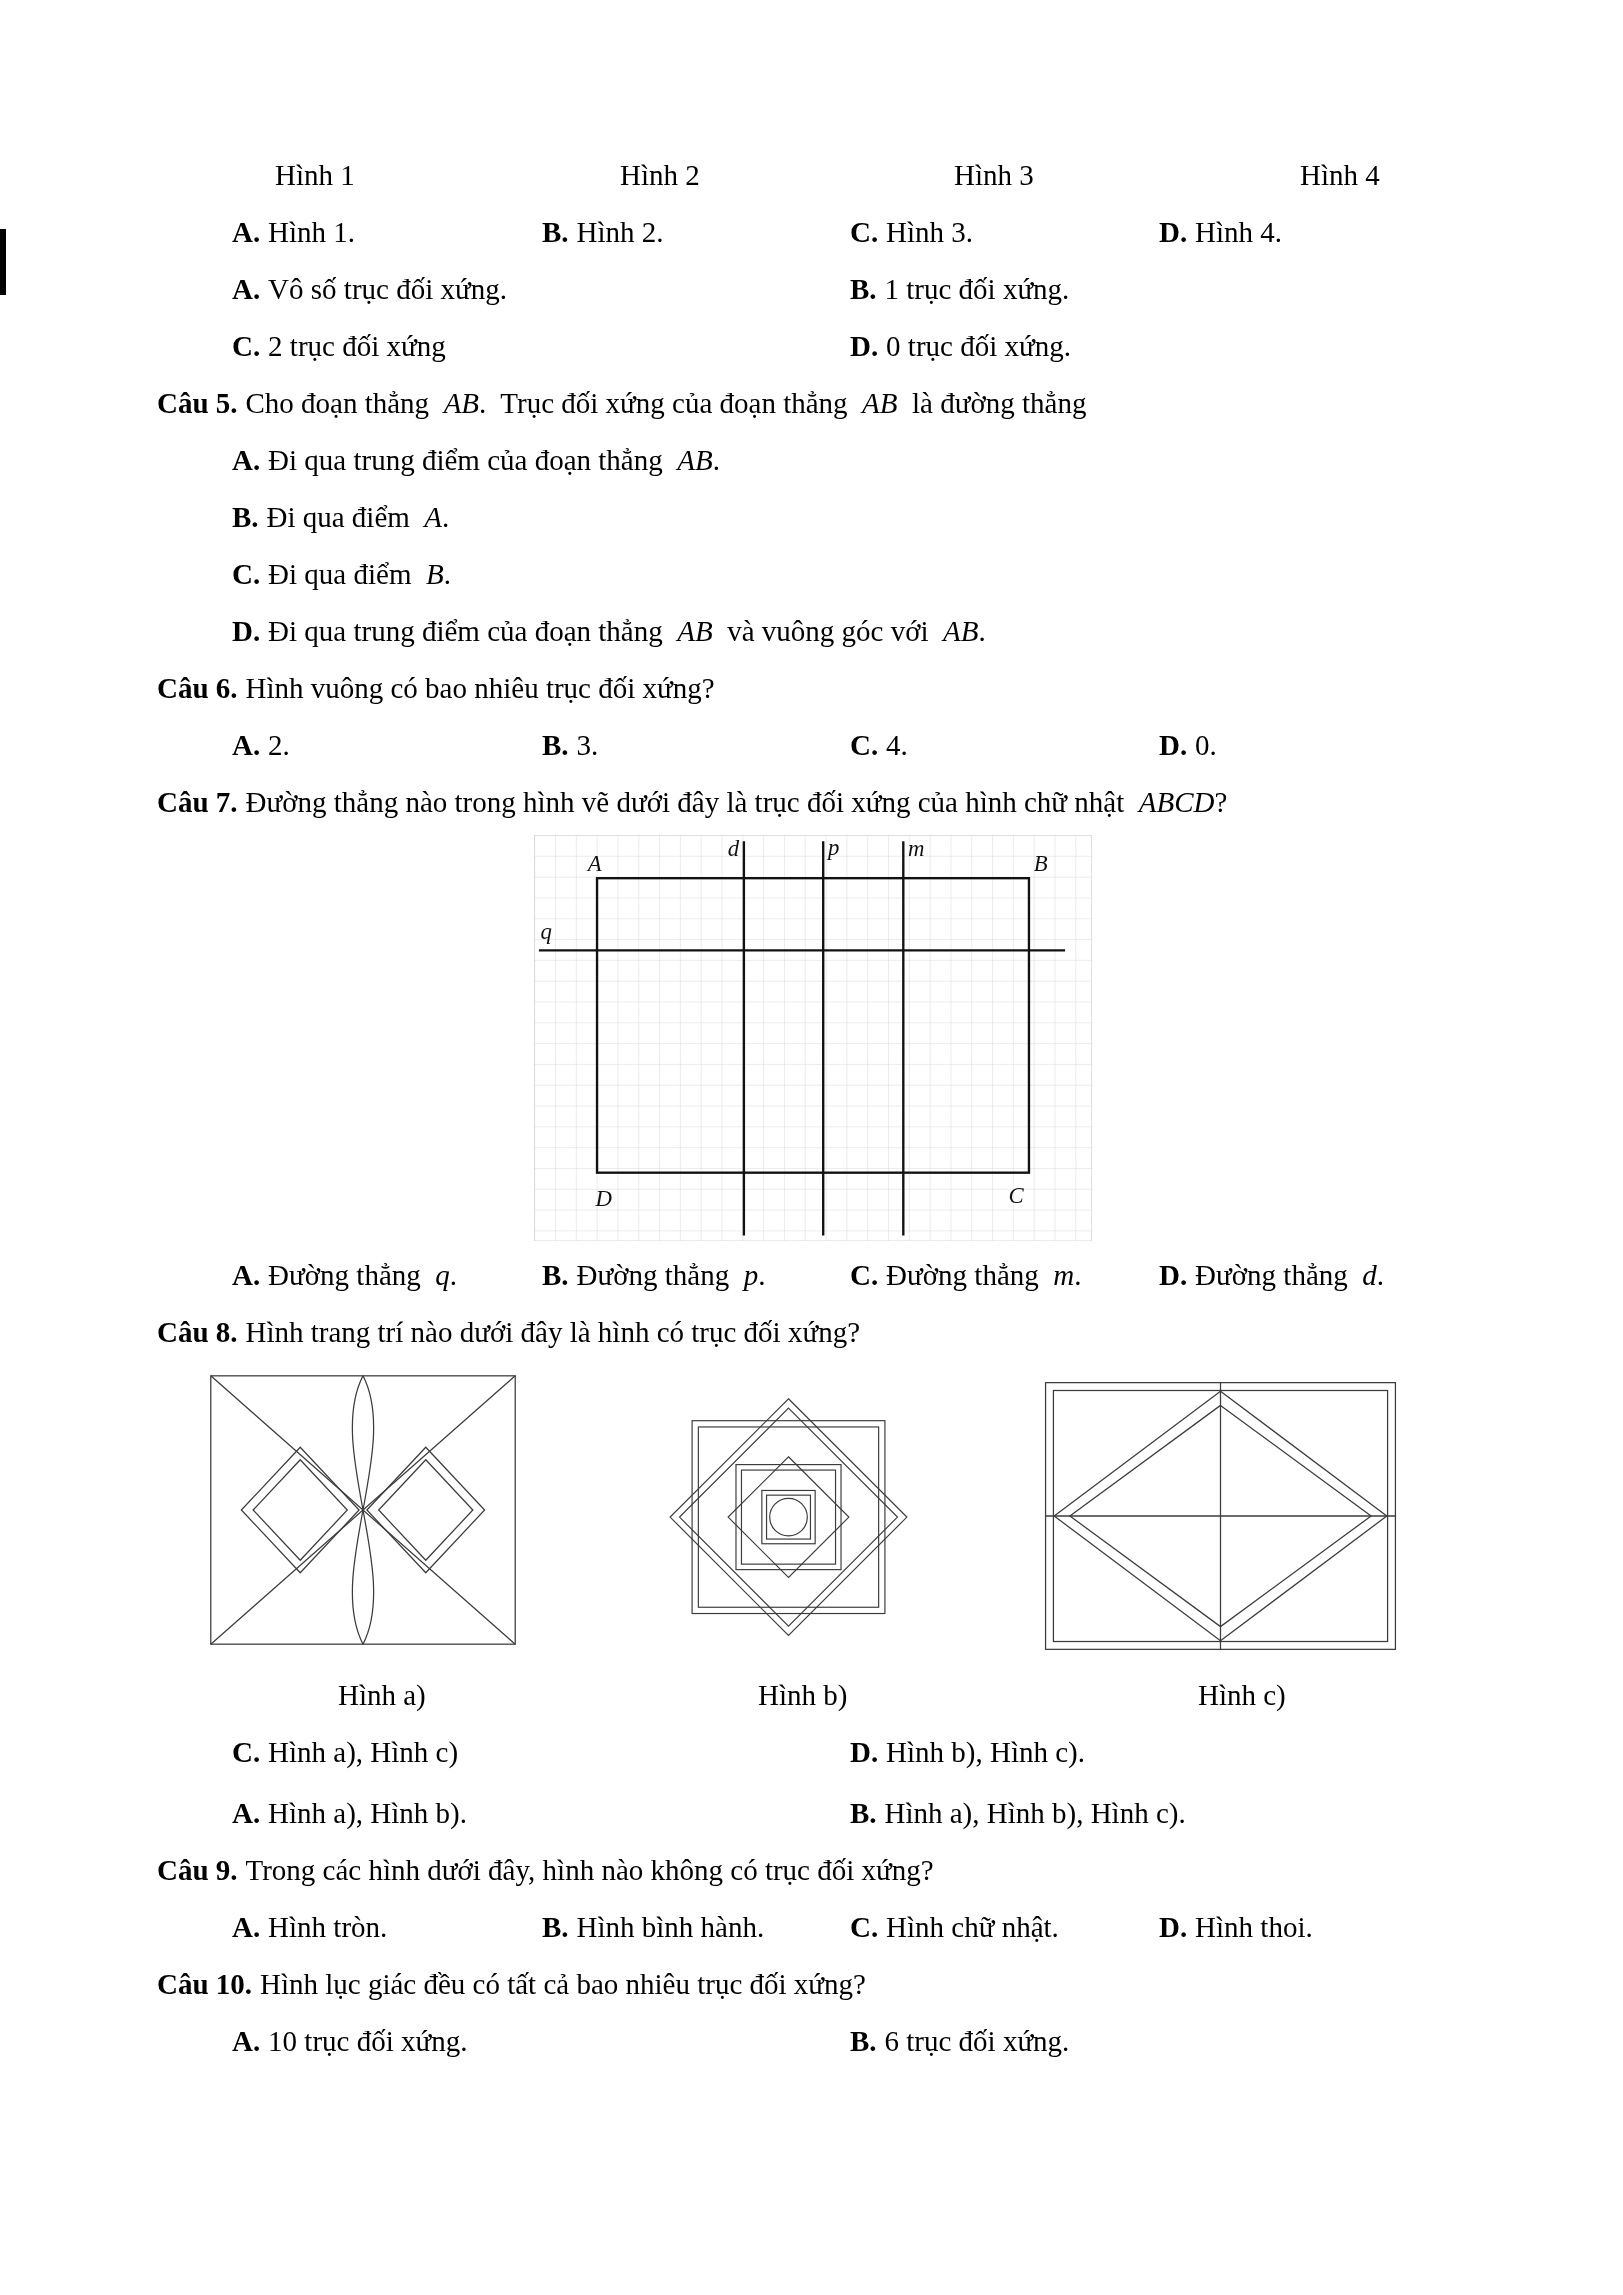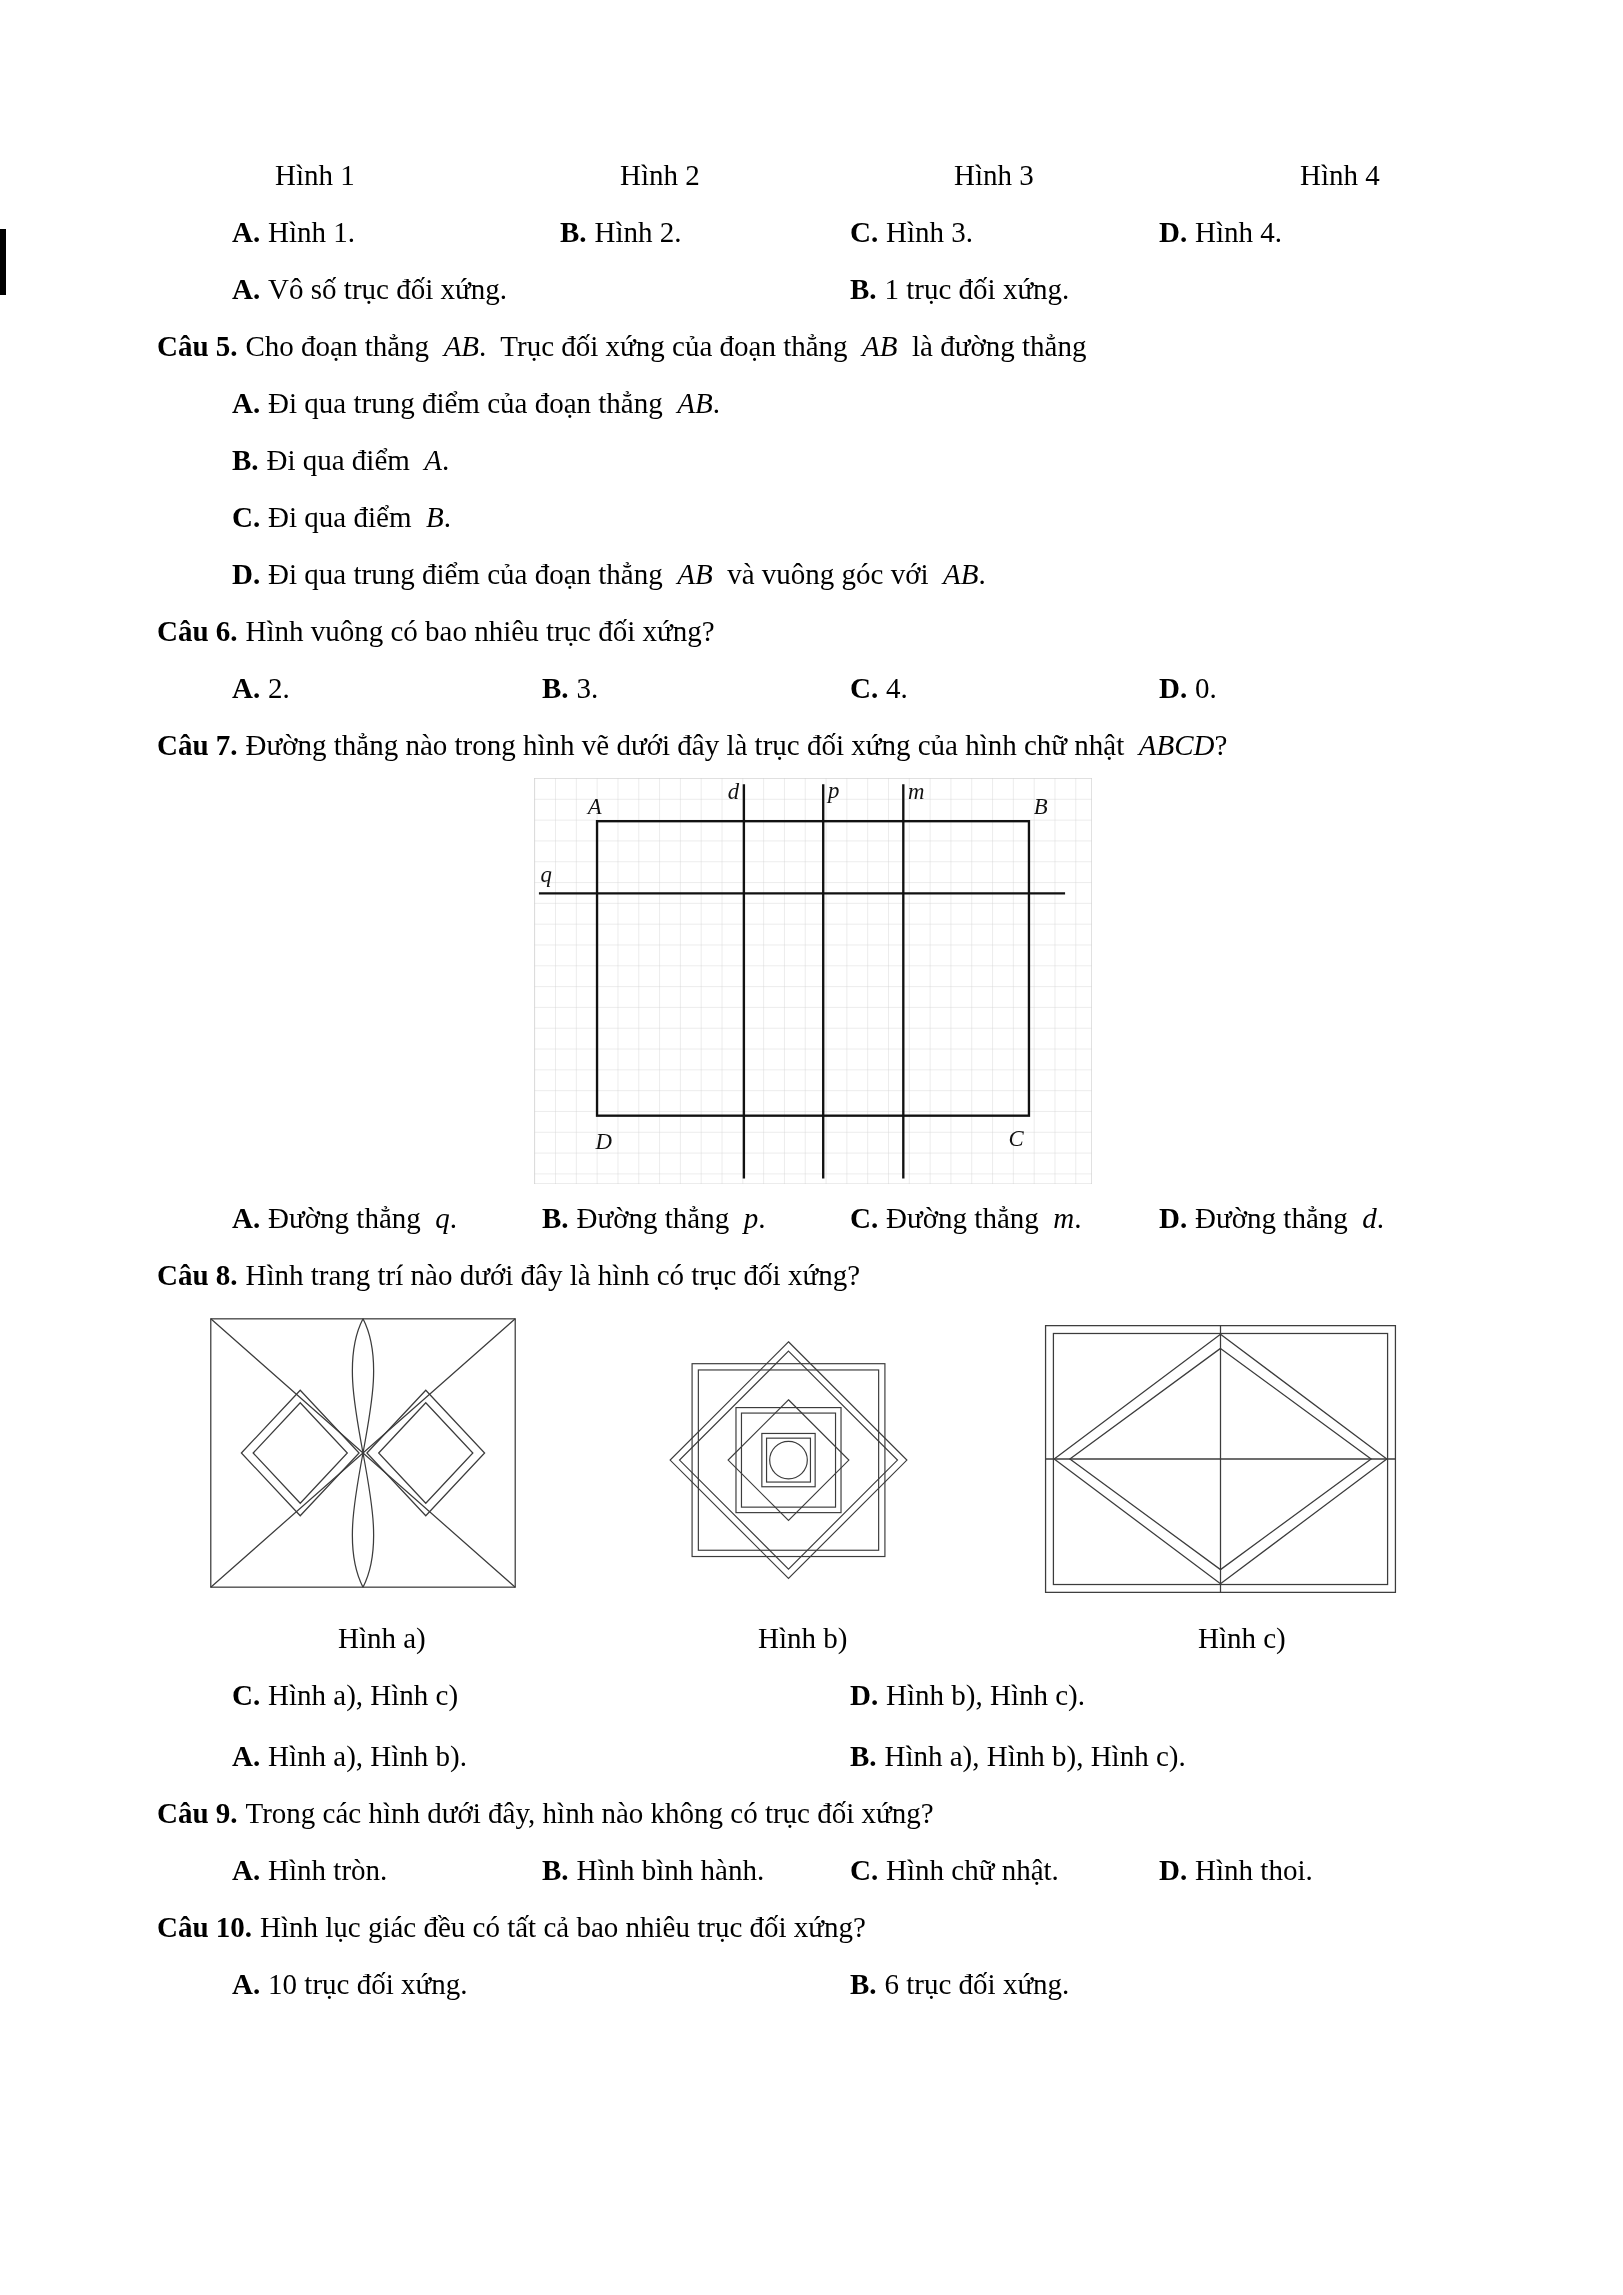--- a/index.html
+++ b/index.html
@@ -58,28 +58,32 @@
 
   <div class="row">
     <span class="cell" style="left:275px">Hình 1</span>
     <span class="cell" style="left:620px">Hình 2</span>
     <span class="cell" style="left:954px">Hình 3</span>
     <span class="cell" style="left:1300px">Hình 4</span>
   </div>
 
   <div class="row">
     <span class="cell" style="left:232px"><b class="optl">A.</b><span>Hình 1.</span></span>
-    <span class="cell" style="left:560px"><b class="optl">B.</b><span>Hình 2.</span></span>
+    <span class="cell" style="left:542px"><b class="optl">B.</b><span>Hình 2.</span></span>
     <span class="cell" style="left:850px"><b class="optl">C.</b><span>Hình 3.</span></span>
     <span class="cell" style="left:1159px"><b class="optl">D.</b><span>Hình 4.</span></span>
   </div>
 
   <div class="row">
     <span class="cell" style="left:232px"><b class="optl">A.</b><span>Vô số trục đối xứng.</span></span>
     <span class="cell" style="left:850px"><b class="optl">B.</b><span>1 trục đối xứng.</span></span>
+  </div>
+  <div class="row">
+    <span class="cell" style="left:232px"><b class="optl">C.</b><span>2 trục đối xứng</span></span>
+    <span class="cell" style="left:850px"><b class="optl">D.</b><span>0 trục đối xứng.</span></span>
   </div>
 
   <div class="row">
     <span class="cell" style="left:157px"><b class="qnum">Câu 5.</b><span>Cho đoạn thẳng  <i>AB</i>.  Trục đối xứng của đoạn thẳng  <i>AB</i>  là đường thẳng</span></span>
   </div>
   <div class="row">
     <span class="cell" style="left:232px"><b class="optl">A.</b><span>Đi qua trung điểm của đoạn thẳng  <i>AB</i>.</span></span>
   </div>
   <div class="row">
     <span class="cell" style="left:232px"><b class="optl">B.</b><span>Đi qua điểm  <i>A</i>.</span></span>

